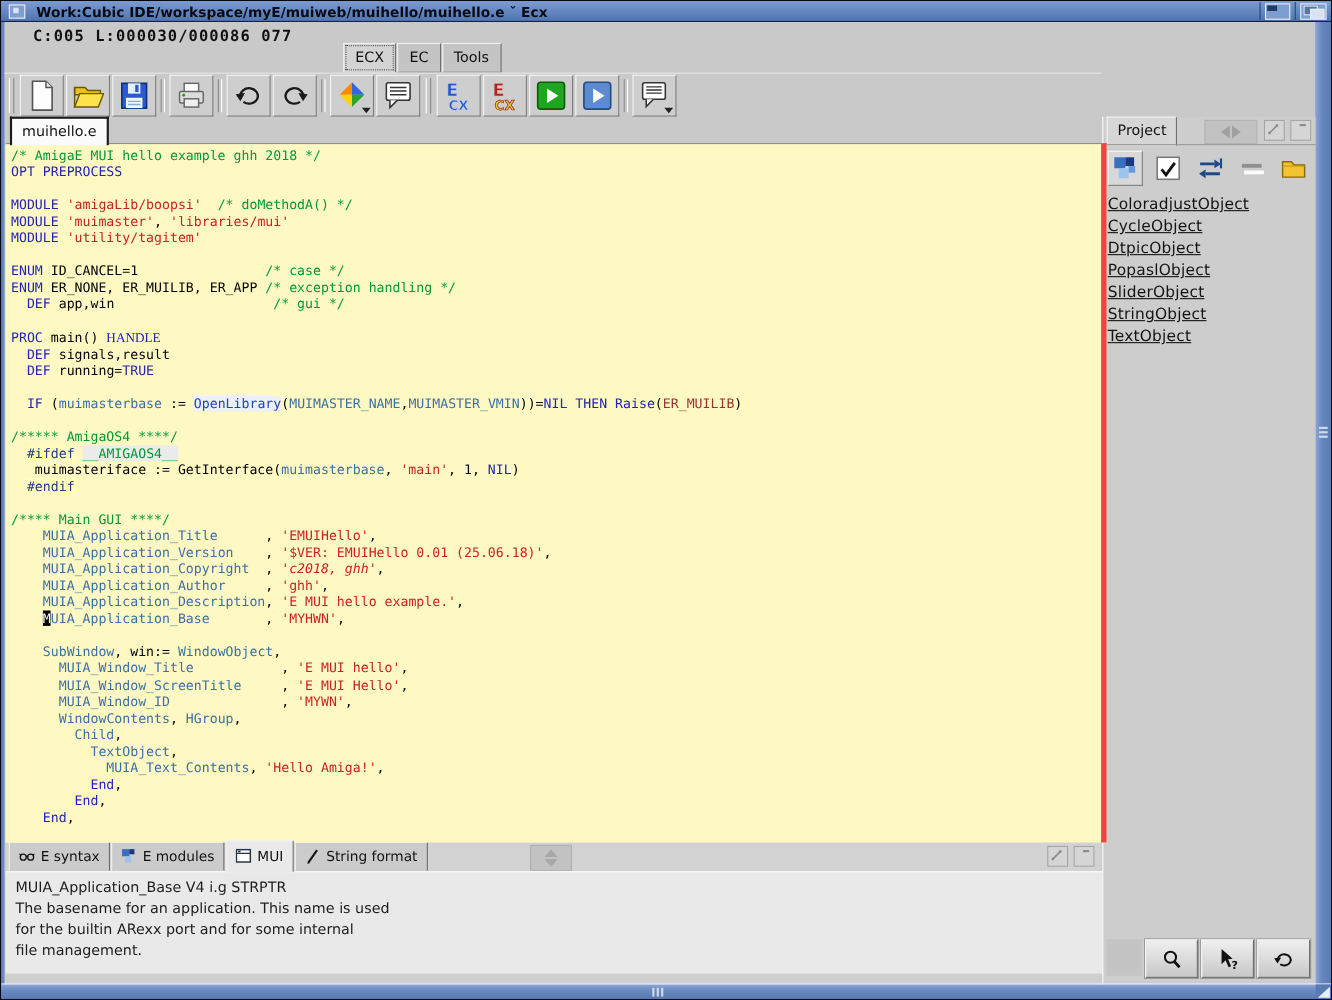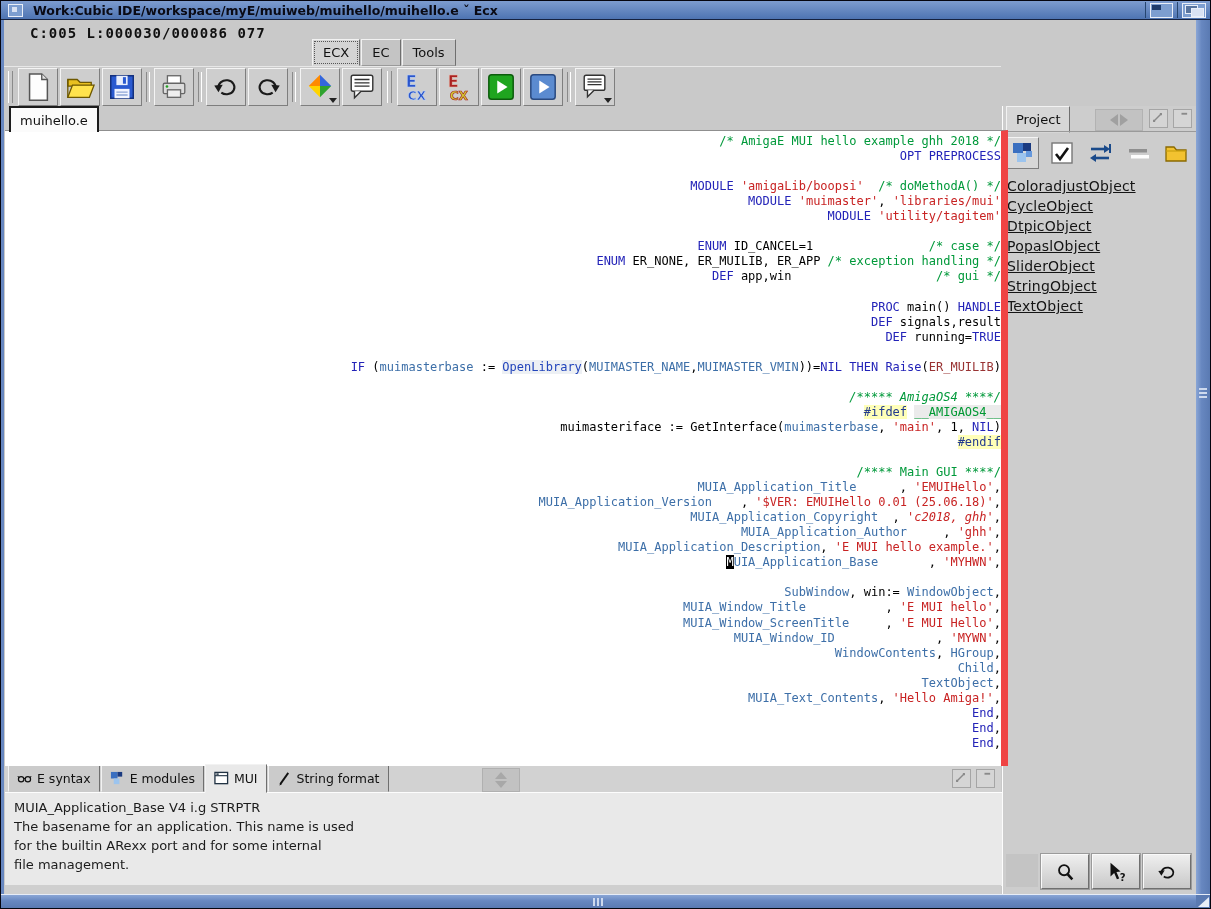--- a/index.html
+++ b/index.html
@@ -27,21 +27,21 @@
   
   .toolbar{position:absolute;left:0;top:46px;width:997px;height:40px;display:flex;align-items:center;border-top:1px solid #e7e7e7;}
   .tb-grip{width:3px;height:32px;border-left:1px solid #fff;border-right:1px solid #8a8a8a;margin:0 4px;}
   .tb-sep{width:2px;height:30px;border-left:1px solid #8a8a8a;border-right:1px solid #fff;margin:0 3px;}
   .tb-btn{width:38px;height:36px;margin:0 1px;background:#cecece;border:1px solid;border-color:#f4f4f4 #7e7e7e #7e7e7e #f4f4f4;display:flex;align-items:center;justify-content:center;position:relative;}
   .tb-btn svg{width:30px;height:30px;}
   .dd-mark{position:absolute;right:2px;bottom:2px;width:0;height:0;border-left:4px solid transparent;border-right:4px solid transparent;border-top:5px solid #222;}
   
   .filetab{position:absolute;left:5px;top:86px;height:24px;padding:0 9px;background:#fbfbfb;border:2px solid #1c1c1c;border-bottom:none;display:flex;align-items:center;font-size:13px;color:#111;z-index:3;}
   
-  .editor{position:absolute;left:1px;top:110px;width:996px;height:635px;background:#ffffff;border-top:1px solid #8f8f8f;border-right:7px solid #ef4444;overflow:hidden;z-index:2;text-align:right;}
+  .editor{position:absolute;left:1px;top:110px;width:996px;height:635px;background:#fef9c3;border-top:1px solid #8f8f8f;border-right:5px solid #ef4444;overflow:hidden;z-index:2;}
   .code-area{padding:3px 0 0 5px;}
   .code-line{height:15.05px;white-space:pre;font-family:"DejaVu Sans Mono",monospace;font-size:12px;line-height:15px;}
   
   .bottom-tabbar{position:absolute;left:1px;top:745px;width:996px;height:27px;background:#d2d2d2;border-bottom:1px solid #9a9a9a;display:flex;align-items:flex-end;}
   .b-tab{height:25px;padding:0 8px;display:flex;align-items:center;gap:5px;font-size:12.5px;color:#111;background:#cbcbcb;border:1px solid;border-color:#f2f2f2 #6f6f6f transparent #f2f2f2;margin-right:1px;}
   .b-tab:first-child{margin-left:3px;}
   .b-tab.active{background:#e9e9e9;border-bottom:1px solid #e9e9e9;margin-bottom:-1px;height:27px;z-index:2;}
   .b-tab svg{width:15px;height:15px;}
   .updown-widget{position:absolute;left:477px;top:3px;width:36px;height:22px;background:#c2c2c2;border:1px solid #b0b0b0;display:flex;flex-direction:column;align-items:center;justify-content:center;gap:2px;}
   .updown-widget .tri-up{width:0;height:0;border-left:6px solid transparent;border-right:6px solid transparent;border-bottom:7px solid #a8a8a8;}
@@ -325,27 +325,27 @@
           <div class="code-line"><span style="color: rgb(35, 35, 184);">OPT PREPROCESS</span></div>
           <div class="code-line"></div>
           <div class="code-line"><span style="color: rgb(35, 35, 184);">MODULE </span><span style="color: rgb(200, 35, 35);">'amigaLib/boopsi'</span><span style="color: rgb(0, 0, 0);">  </span><span style="color: rgb(0, 153, 58);">/* doMethodA() */</span></div>
           <div class="code-line"><span style="color: rgb(35, 35, 184);">MODULE </span><span style="color: rgb(200, 35, 35);">'muimaster'</span><span style="color: rgb(0, 0, 0);">, </span><span style="color: rgb(200, 35, 35);">'libraries/mui'</span></div>
           <div class="code-line"><span style="color: rgb(35, 35, 184);">MODULE </span><span style="color: rgb(200, 35, 35);">'utility/tagitem'</span></div>
           <div class="code-line"></div>
           <div class="code-line"><span style="color: rgb(35, 35, 184);">ENUM </span><span style="color: rgb(0, 0, 0);">ID_CANCEL=1                </span><span style="color: rgb(0, 153, 58);">/* case */</span></div>
           <div class="code-line"><span style="color: rgb(35, 35, 184);">ENUM </span><span style="color: rgb(0, 0, 0);">ER_NONE, ER_MUILIB, ER_APP </span><span style="color: rgb(0, 153, 58);">/* exception handling */</span></div>
           <div class="code-line"><span style="color: rgb(0, 0, 0);">  </span><span style="color: rgb(35, 35, 184);">DEF </span><span style="color: rgb(0, 0, 0);">app,win                    </span><span style="color: rgb(0, 153, 58);">/* gui */</span></div>
           <div class="code-line"></div>
-          <div class="code-line"><span style="color: rgb(35, 35, 184);">PROC </span><span style="color: rgb(0, 0, 0);">main() </span><span style="color: rgb(35, 35, 184);">HANDLE</span></div>
+          <div class="code-line"><span style="color: rgb(35, 35, 184);">PROC </span><span style="color: rgb(0, 0, 0);">main() </span><span style="color: rgb(35, 35, 184); font-family: Liberation Serif, serif;">HANDLE</span></div>
           <div class="code-line"><span style="color: rgb(0, 0, 0);">  </span><span style="color: rgb(35, 35, 184);">DEF </span><span style="color: rgb(0, 0, 0);">signals,result</span></div>
           <div class="code-line"><span style="color: rgb(0, 0, 0);">  </span><span style="color: rgb(35, 35, 184);">DEF </span><span style="color: rgb(0, 0, 0);">running=</span><span style="color: rgb(35, 35, 184);">TRUE</span></div>
           <div class="code-line"></div>
           <div class="code-line"><span style="color: rgb(0, 0, 0);">  </span><span style="color: rgb(35, 35, 184);">IF</span><span style="color: rgb(0, 0, 0);"> (</span><span style="color: rgb(61, 111, 168);">muimasterbase</span><span style="color: rgb(0, 0, 0);"> := </span><span style="color: rgb(34, 68, 187); background: rgb(237, 240, 244);">OpenLibrary</span><span style="color: rgb(0, 0, 0);">(</span><span style="color: rgb(61, 111, 168);">MUIMASTER_NAME</span><span style="color: rgb(0, 0, 0);">,</span><span style="color: rgb(61, 111, 168);">MUIMASTER_VMIN</span><span style="color: rgb(0, 0, 0);">))=</span><span style="color: rgb(35, 35, 184);">NIL</span><span style="color: rgb(0, 0, 0);"> </span><span style="color: rgb(35, 35, 184);">THEN</span><span style="color: rgb(0, 0, 0);"> </span><span style="color: rgb(35, 35, 184);">Raise</span><span style="color: rgb(0, 0, 0);">(</span><span style="color: rgb(153, 51, 51);">ER_MUILIB</span><span style="color: rgb(0, 0, 0);">)</span></div>
           <div class="code-line"></div>
-          <div class="code-line"><span style="color: rgb(0, 153, 58); font-style: italic;">/***** AmigaOS4 ****/</span></div>
+          <div class="code-line"><span style="color: rgb(0, 153, 58);">/***** AmigaOS4 ****/</span></div>
           <div class="code-line"><span style="color: rgb(0, 0, 0);">  </span><span style="color: rgb(34, 58, 143); background: rgb(255, 255, 184);">#ifdef</span><span style="color: rgb(0, 0, 0);"> </span><span style="color: rgb(0, 153, 51); background: rgb(235, 235, 235);">__AMIGAOS4__</span></div>
           <div class="code-line"><span style="color: rgb(0, 0, 0);">   muimasteriface := GetInterface(</span><span style="color: rgb(61, 111, 168);">muimasterbase</span><span style="color: rgb(0, 0, 0);">, </span><span style="color: rgb(200, 35, 35);">'main'</span><span style="color: rgb(0, 0, 0);">, 1, </span><span style="color: rgb(35, 35, 184);">NIL</span><span style="color: rgb(0, 0, 0);">)</span></div>
           <div class="code-line"><span style="color: rgb(0, 0, 0);">  </span><span style="color: rgb(34, 58, 143); background: rgb(255, 255, 184);">#endif</span></div>
           <div class="code-line"></div>
           <div class="code-line"><span style="color: rgb(0, 153, 58);">/**** Main GUI ****/</span></div>
           <div class="code-line"><span style="color: rgb(0, 0, 0);">    </span><span style="color: rgb(61, 111, 168);">MUIA_Application_Title</span><span style="color: rgb(0, 0, 0);">      , </span><span style="color: rgb(200, 35, 35);">'EMUIHello'</span><span style="color: rgb(0, 0, 0);">,</span></div>
           <div class="code-line"><span style="color: rgb(0, 0, 0);">    </span><span style="color: rgb(61, 111, 168);">MUIA_Application_Version</span><span style="color: rgb(0, 0, 0);">    , </span><span style="color: rgb(200, 35, 35);">'$VER: EMUIHello 0.01 (25.06.18)'</span><span style="color: rgb(0, 0, 0);">,</span></div>
           <div class="code-line"><span style="color: rgb(0, 0, 0);">    </span><span style="color: rgb(61, 111, 168);">MUIA_Application_Copyright</span><span style="color: rgb(0, 0, 0);">  , </span><span style="color: rgb(200, 35, 35); font-style: italic;">'c2018, ghh'</span><span style="color: rgb(0, 0, 0);">,</span></div>
           <div class="code-line"><span style="color: rgb(0, 0, 0);">    </span><span style="color: rgb(61, 111, 168);">MUIA_Application_Author</span><span style="color: rgb(0, 0, 0);">     , </span><span style="color: rgb(200, 35, 35);">'ghh'</span><span style="color: rgb(0, 0, 0);">,</span></div>
           <div class="code-line"><span style="color: rgb(0, 0, 0);">    </span><span style="color: rgb(61, 111, 168);">MUIA_Application_Description</span><span style="color: rgb(0, 0, 0);">, </span><span style="color: rgb(200, 35, 35);">'E MUI hello example.'</span><span style="color: rgb(0, 0, 0);">,</span></div>

